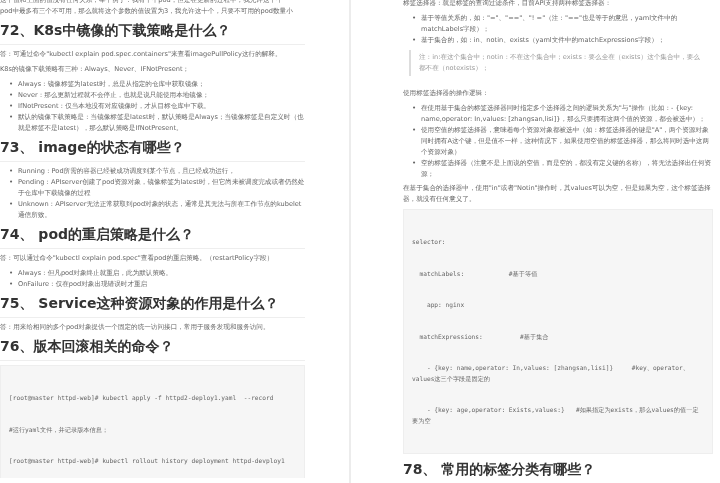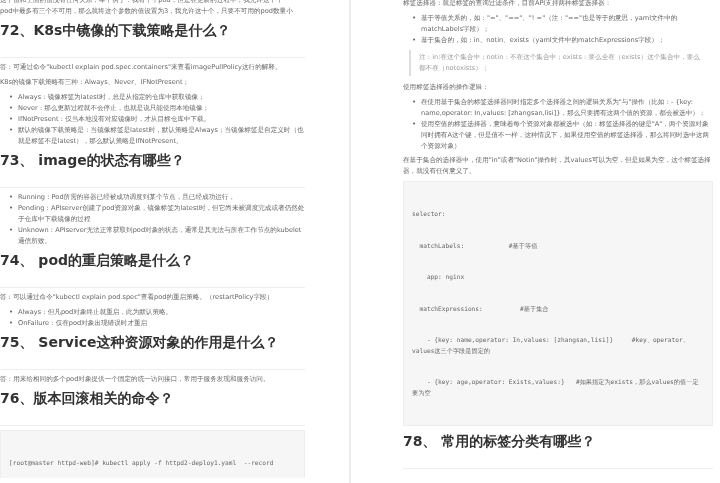--- a/index.html
+++ b/index.html
@@ -5,29 +5,29 @@
   html, body { margin:0; padding:0; }
   body { width:720px; height:483px; overflow:hidden; background:#ffffff; position:relative;
     font-family:"DejaVu Sans", "Liberation Sans", sans-serif; color:#555; }
   .page { position:absolute; top:0; overflow:hidden; height:483px; }
   .left { left:0; width:305px; }
   .right { left:403px; width:310px; }
   .divider { position:absolute; left:349px; top:0; width:2px; height:483px; background:#ececec; }
   p, li { font-size:6.6px; line-height:11px; margin:0; color:#666; }
   p.para { margin:3px 0 4px 0; }
   h2 { font-size:14px; line-height:18px; margin:4px 0 4px 0; color:#333; font-weight:bold;
-    border-bottom:1px solid #eee; padding-bottom:18px; }
+    border-bottom:1px solid #eee; padding-bottom:5px; }
   ul { margin:0 0 2px 0; padding:0 0 0 18px; list-style:none; }
   ul li { position:relative; }
   ul li::before { content:"•"; position:absolute; left:-9px; top:0; color:#666; font-size:7px; }
   .code { background:#f6f6f6; border:1px solid #eee; padding:6px 8px; margin:4px 0 6px 0;
     font-family:"DejaVu Sans Mono", "Liberation Mono", monospace; font-size:6.2px; line-height:10.5px;
     color:#666; white-space:pre-wrap; }
   .code .line { display:block; }
-  .quote { border-left:2px solid #ddd; padding:2px 8px; margin:4px 0 6px 6px; }
+  .quote { border-left:2px solid #ddd; padding:2px 8px; margin:4px 0 12px 6px; }
   .quote p { color:#999; }
 </style>
 </head>
 <body>
 
 <div class="page left" style="top:-5px;">
   <p>这个值和上面的值没有任何关系，举个例子：我有十个pod，但是在更新的过程中，我允许这十个</p>
   <p>pod中最多有三个不可用，那么就将这个参数的值设置为3，我允许这十个，只要不可用的pod数量小</p>
 
   <h2>72、K8s中镜像的下载策略是什么？</h2>
@@ -82,20 +82,21 @@
     <li>基于等值关系的，如："="、"=="、"! ="（注："=="也是等于的意思，yaml文件中的matchLabels字段）；</li>
     <li>基于集合的，如：in、notin、exists（yaml文件中的matchExpressions字段）；</li>
   </ul>
   <div class="quote">
     <p>注：in:在这个集合中；notin：不在这个集合中；exists：要么全在（exists）这个集合中，要么都不在（notexists）；</p>
   </div>
   <p class="para">使用标签选择器的操作逻辑：</p>
   <ul>
     <li>在使用基于集合的标签选择器同时指定多个选择器之间的逻辑关系为"与"操作（比如：- {key: name,operator: In,values: [zhangsan,lisi]}，那么只要拥有这两个值的资源，都会被选中）；</li>
     <li>使用空值的标签选择器，意味着每个资源对象都被选中（如：标签选择器的键是"A"，两个资源对象同时拥有A这个键，但是值不一样，这种情况下，如果使用空值的标签选择器，那么将同时选中这两个资源对象）</li>
+    <li>空的标签选择器（注意不是上面说的空值，而是空的，都没有定义键的名称），将无法选择出任何资源；</li>
   </ul>
   <p class="para">在基于集合的选择器中，使用"in"或者"Notin"操作时，其values可以为空，但是如果为空，这个标签选择器，就没有任何意义了。</p>
   <div class="code">
     <span class="line">selector:</span>
     <span class="line">  matchLabels:            #基于等值</span>
     <span class="line">    app: nginx</span>
     <span class="line">  matchExpressions:          #基于集合</span>
     <span class="line">    - {key: name,operator: In,values: [zhangsan,lisi]}     #key、operator、values这三个字段是固定的</span>
     <span class="line">    - {key: age,operator: Exists,values:}   #如果指定为exists，那么values的值一定要为空</span>
   </div>

